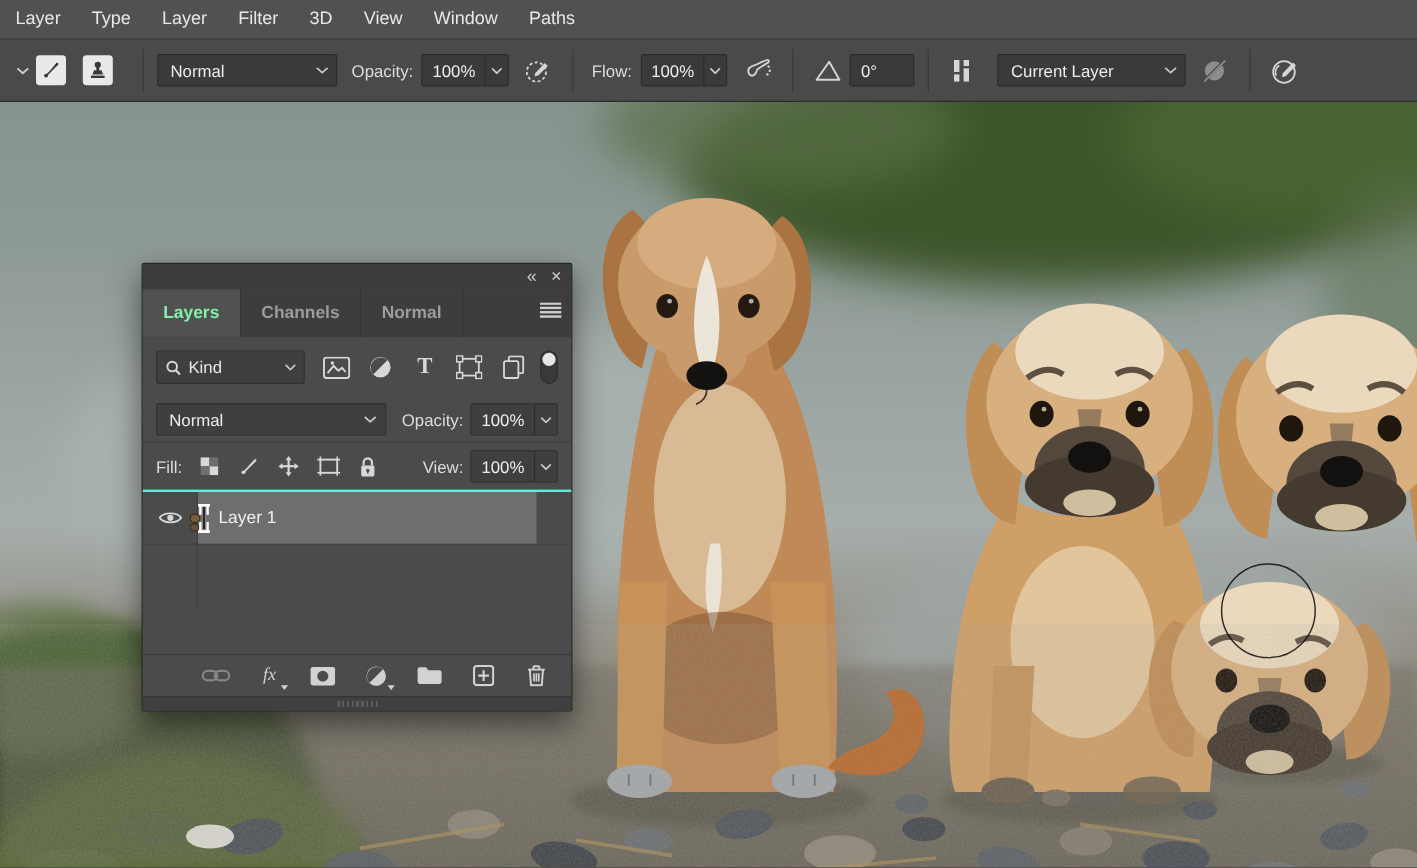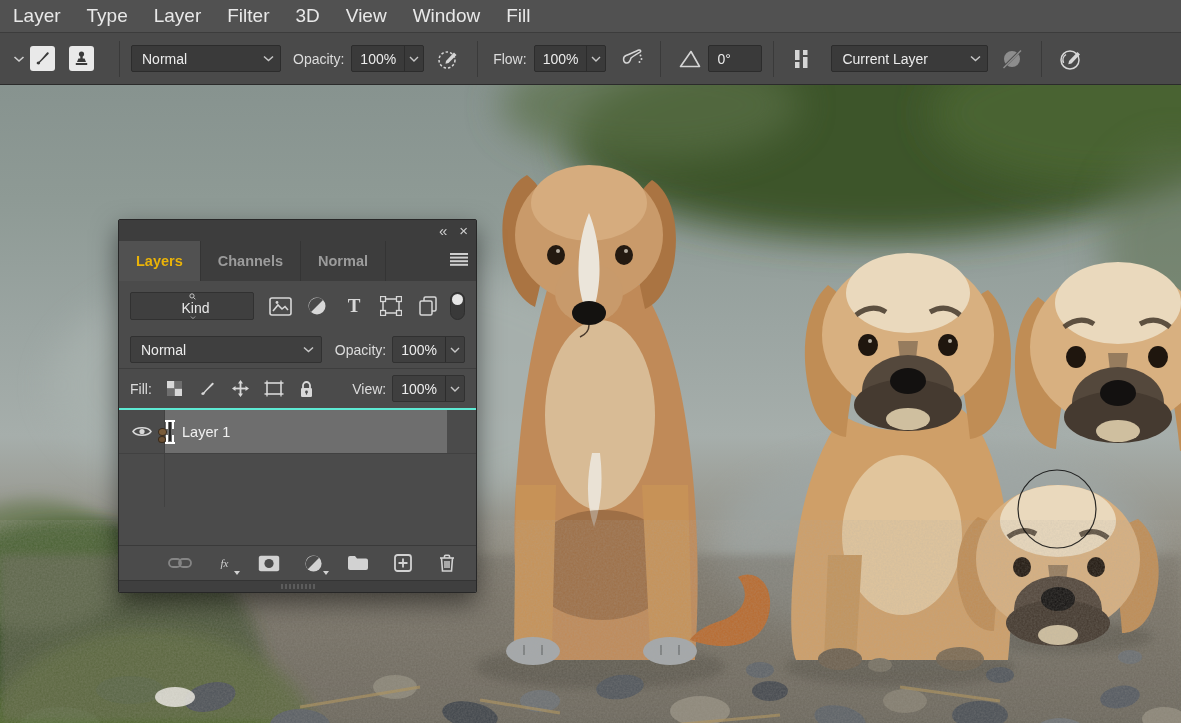--- a/index.html
+++ b/index.html
@@ -3,21 +3,21 @@
 <meta charset="utf-8">
 <style>
   * { margin:0; padding:0; box-sizing:border-box; }
   html,body { width:1181px; height:723px; overflow:hidden; background:#333; }
   body { font-family:"Liberation Sans", sans-serif; -webkit-font-smoothing:antialiased; }
   .app { position:relative; width:1181px; height:723px; background:#4a4a4a; overflow:hidden; }
 
   
   .menubar { position:absolute; top:0; left:0; right:0; height:32px; background:#515151;
              display:flex; align-items:center; padding-left:9px; }
-  .menubar .mitem { color:#e8e8e8; font-size:19px; padding:0 13px; height:32px; line-height:32px; cursor:default; }
+  .menubar .mitem { color:#e8e8e8; font-size:15px; padding:0 13px; height:32px; line-height:32px; cursor:default; }
   .menubar .mitem:first-child { padding-left:4px; }
 
   
   .optionsbar { position:absolute; top:32px; left:0; right:0; height:53px; background:#4a4a4a;
                 border-top:1px solid #3c3c3c; border-bottom:1px solid #2b2b2b;
                 display:flex; align-items:center; padding-left:8px; }
   .vsep { width:1px; height:36px; background:#3a3a3a; margin:0 11px; flex:none; }
   .chev-sm { width:22px; display:flex; justify-content:center; color:#cfcfcf; flex:none; }
   .tool-tile { width:25px; height:25px; background:#e9e9e9; border:none; border-radius:3px;
                display:flex; align-items:center; justify-content:center; margin-right:14px; flex:none; cursor:pointer; }
@@ -42,27 +42,27 @@
   
   .layers-panel { position:absolute; left:118px; top:219px; width:359px; height:374px;
                   background:#4b4b4b; border:1px solid #272727; border-radius:2px;
                   box-shadow:0 10px 26px rgba(0,0,0,.5); display:flex; flex-direction:column; }
   .lp-header { height:21px; background:#3d3d3d; display:flex; align-items:center; justify-content:flex-end;
                padding-right:8px; gap:12px; border-radius:2px 2px 0 0; }
   .lp-hbtn { color:#cfcfcf; font-size:15px; line-height:15px; cursor:pointer; }
   .lp-tabs { height:40px; background:#3d3d3d; display:flex; align-items:stretch; position:relative; }
   .lp-tab { padding:0 17px; display:flex; align-items:center; font-size:14.5px; font-weight:bold;
             color:#9c9c9c; border-right:1px solid #343434; cursor:pointer; }
-  .lp-tab.active { background:#515151; color:#eab308;padding-left:17px; }
+  .lp-tab.active { background:#515151; color:#86efac;padding-left:17px; }
   .lp-menu { position:absolute; right:8px; top:11px; cursor:pointer; }
   .lp-body { background:#4b4b4b; flex:1; display:flex; flex-direction:column; }
 
   .lp-filter { height:50px; display:flex; align-items:center; padding:0 6px 0 11px; gap:0; }
   .kind-dd { width:124px; height:28px; background:#3f3f3f; border:1px solid #313131; border-radius:2px;
-             display:flex; align-items:center; color:#e8e8e8; font-size:14px; padding:0 6px 0 7px; cursor:pointer;flex-direction:column; }
+             display:flex; align-items:center; color:#e8e8e8; font-size:14px; padding:0 6px 0 7px; cursor:pointer; }
   .kind-dd .k-val { flex:1; margin-left:6px; }
   .flt-icons { display:flex; align-items:center; margin-left:14px; gap:13px; }
   .flt-btn { width:24px; height:24px; display:flex; align-items:center; justify-content:center;
              color:#d8d8d8; cursor:pointer; }
   .flt-T { font-size:19px; font-weight:bold; color:#d8d8d8; font-family:"Liberation Serif", serif; }
   .flt-pill { width:15px; height:28px; background:#393939; border:1px solid #2e2e2e; border-radius:8px;
               position:relative; margin-left:10px; cursor:pointer; }
   .flt-pill .ball { position:absolute; top:1px; left:1px; width:11px; height:11px; border-radius:50%; background:#e6e6e6; }
 
   .lp-blend { height:37px; display:flex; align-items:center; padding:0 11px; }
@@ -110,42 +110,42 @@
   .lname { margin-left:11px; color:#f0f0f0; font-size:14.5px; z-index:1; }
   .lname.italic { font-style:italic; }
   .row-lock { margin-left:auto; margin-right:52px; z-index:1; color:#e0e0e0; }
 
   .lp-fill-space { flex:1; }
   .lp-bottombar { height:35px; border-top:1px solid #3a3a3a; display:flex; align-items:center;
                   padding:0 14px 0 46px; gap:0; justify-content:space-between; }
   .bb-btn { width:30px; height:26px; display:flex; align-items:center; justify-content:center;
             color:#d2d2d2; cursor:pointer; position:relative; }
   .bb-btn.disabled { color:#858585; }
-  .fx-txt { font-style:italic; font-size:11px; font-family:"Liberation Serif", serif; color:#d2d2d2; }
+  .fx-txt { font-style:italic; font-size:15px; font-family:"Liberation Serif", serif; color:#d2d2d2; }
   .mini-tri { position:absolute; right:0; bottom:1px; width:0; height:0;
               border-left:3.5px solid transparent; border-right:3.5px solid transparent; border-top:4px solid #d2d2d2; }
   .lp-grip { height:12px; background:#3f3f3f; border-top:1px solid #343434; border-radius:0 0 2px 2px;
              display:flex; align-items:center; justify-content:center; }
   .grip-dots { width:34px; height:5px;
      background-image:repeating-linear-gradient(90deg, #5c5c5c 0 2px, transparent 2px 4px); cursor:ns-resize; }
 </style>
 </head>
 <body>
 
 <div class="app">
 
   <div class="menubar">
     <span class="mitem">Layer</span>
     <span class="mitem">Type</span>
     <span class="mitem">Layer</span>
     <span class="mitem">Filter</span>
     <span class="mitem">3D</span>
     <span class="mitem">View</span>
     <span class="mitem">Window</span>
-    <span class="mitem">Fill</span>
+    <span class="mitem">Paths</span>
   </div>
 
   <div class="optionsbar">
     <span class="chev-sm">
       <svg width="12" height="8" viewBox="0 0 12 8">
           <path d="M1.5 2 L6 6 L10.5 2" fill="none" stroke="#cfcfcf" stroke-width="1.6"></path>
         </svg>
     </span>
     <button class="tool-tile">
       <svg width="17" height="17" viewBox="0 0 17 17">

